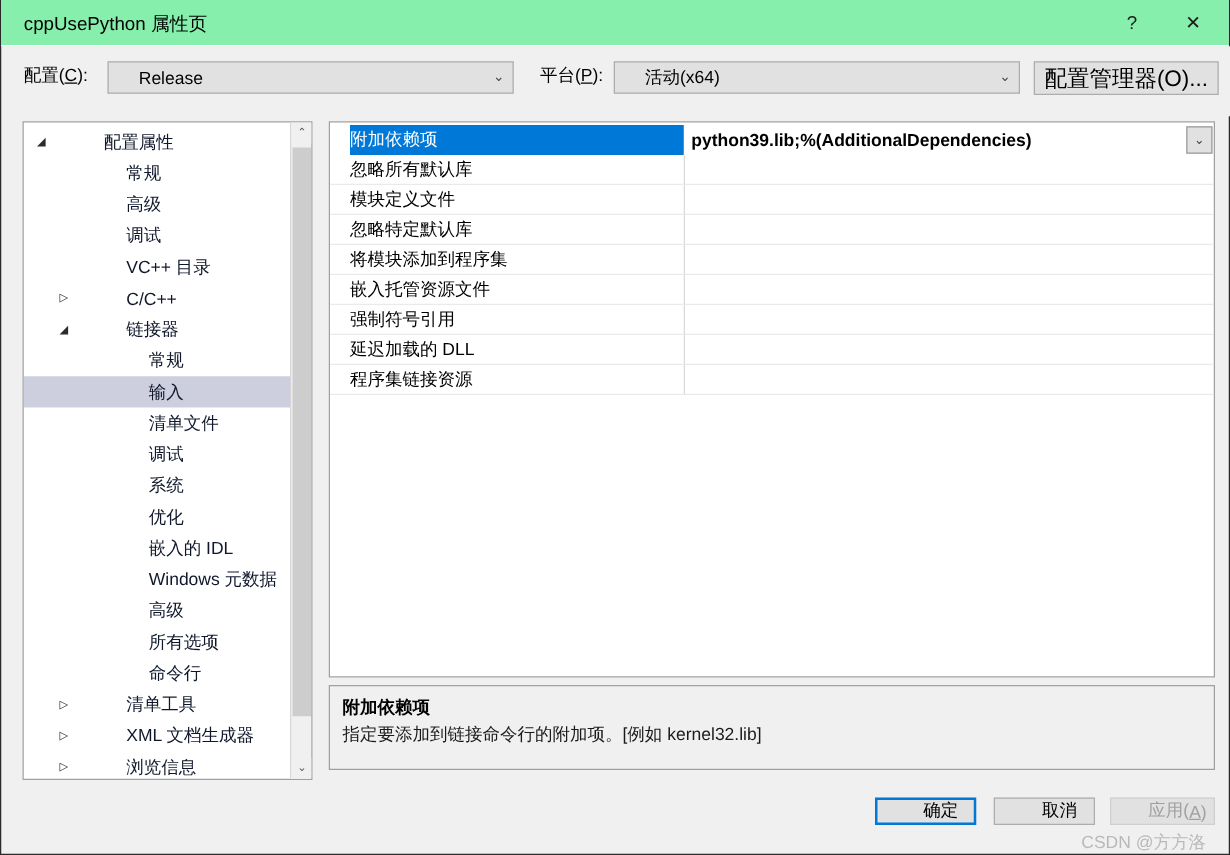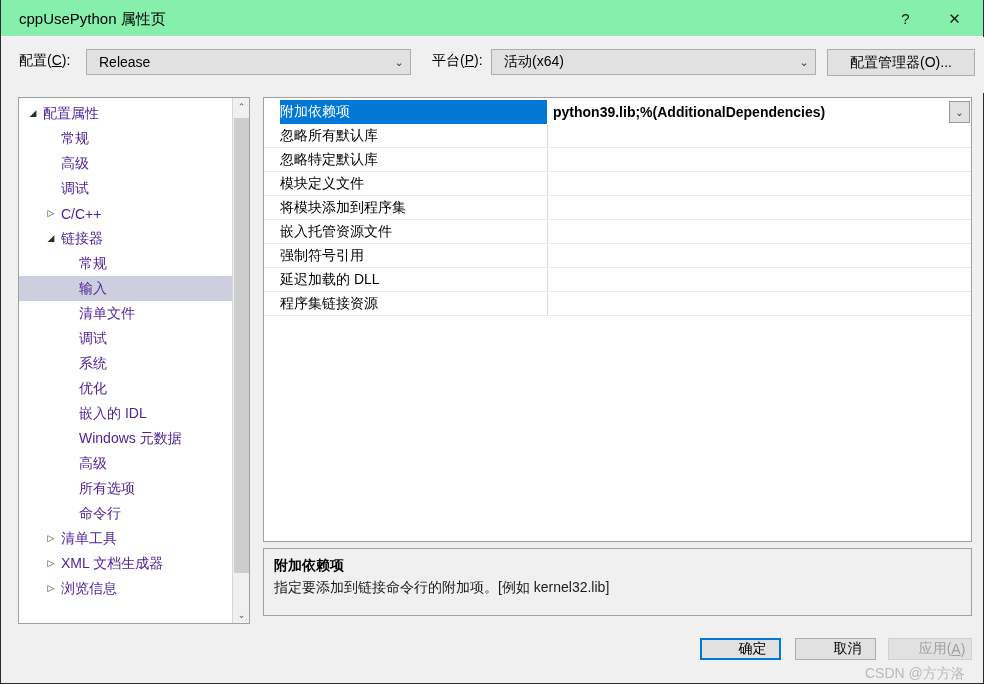--- a/index.html
+++ b/index.html
@@ -70,41 +70,41 @@
     background: #e1e1e1;
     border: 1px solid #adadad;
     display: flex;
     align-items: center;
     cursor: default;
   }
   .combo-config   { left: 84px;  top: 12px; width: 325px; }
   .combo-platform { left: 489px; top: 12px; width: 325px; }
   .combo-value {
     flex: 1;
-    padding-left: 12px;
+    padding-left: 24px;
     font-size: 14px;
     color: #000000;
     white-space: nowrap;
     overflow: hidden;
   }
   .combo-arrow {
     width: 22px;
     text-align: center;
     font-size: 11px;
     color: #404040;
     line-height: 1;
   }
 
   .btn-cfgmgr {
     position: absolute;
     left: 825px; top: 12px;
     width: 148px; height: 27px;
     background: #e1e1e1;
     border: 1px solid #adadad;
-    font-size: 14px;
+    font-size: 18px;
     color: #000000;
     display: flex; align-items: center; justify-content: center;
     cursor: default;
     white-space: nowrap;
   }
 
   
   .treepanel {
     position: absolute;
     left: 17px; top: 97px;
@@ -131,21 +131,22 @@
   .tnode .exp {
     position: absolute;
     width: 16px;
     text-align: center;
     font-size: 9px;
     color: #2b2b2b;
     line-height: 1;
   }
   .tnode .tlabel {
     font-size: 14px;
-    color: #4c1d95;
+    color: #0f172a;
+    margin-left: 40px;
   }
 
   
   .lv0 .exp { left: 6px; }   .lv0 .tlabel { padding-left: 24px; }
   .lv1 .exp { left: 24px; }  .lv1 .tlabel { padding-left: 42px; }
   .lv2 .exp { left: 42px; }  .lv2 .tlabel { padding-left: 60px; }
 
   .tree-scroll {
     position: absolute;
     right: 0; top: 0;
@@ -336,20 +337,24 @@
           <span class="exp"></span>
           <span class="tlabel">常规</span>
         </div>
         <div class="tnode lv1">
           <span class="exp"></span>
           <span class="tlabel">高级</span>
         </div>
         <div class="tnode lv1">
           <span class="exp"></span>
           <span class="tlabel">调试</span>
+        </div>
+        <div class="tnode lv1">
+          <span class="exp"></span>
+          <span class="tlabel">VC++ 目录</span>
         </div>
         <div class="tnode lv1">
           <span class="exp">▷</span>
           <span class="tlabel">C/C++</span>
         </div>
         <div class="tnode lv1">
           <span class="exp">◢</span>
           <span class="tlabel">链接器</span>
         </div>
         <div class="tnode lv2">
@@ -424,25 +429,25 @@
           <div class="gval">python39.lib;%(AdditionalDependencies)</div>
           <div class="val-drop">
             <span>⌄</span>
           </div>
         </div>
         <div class="grow">
           <div class="gname">忽略所有默认库</div>
           <div class="gval"></div>
         </div>
         <div class="grow">
+          <div class="gname">模块定义文件</div>
+          <div class="gval"></div>
+        </div>
+        <div class="grow">
           <div class="gname">忽略特定默认库</div>
-          <div class="gval"></div>
-        </div>
-        <div class="grow">
-          <div class="gname">模块定义文件</div>
           <div class="gval"></div>
         </div>
         <div class="grow">
           <div class="gname">将模块添加到程序集</div>
           <div class="gval"></div>
         </div>
         <div class="grow">
           <div class="gname">嵌入托管资源文件</div>
           <div class="gval"></div>
         </div>

